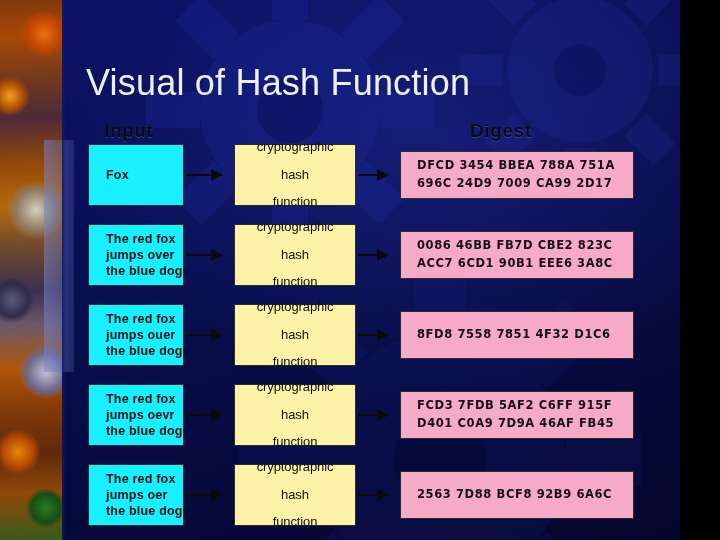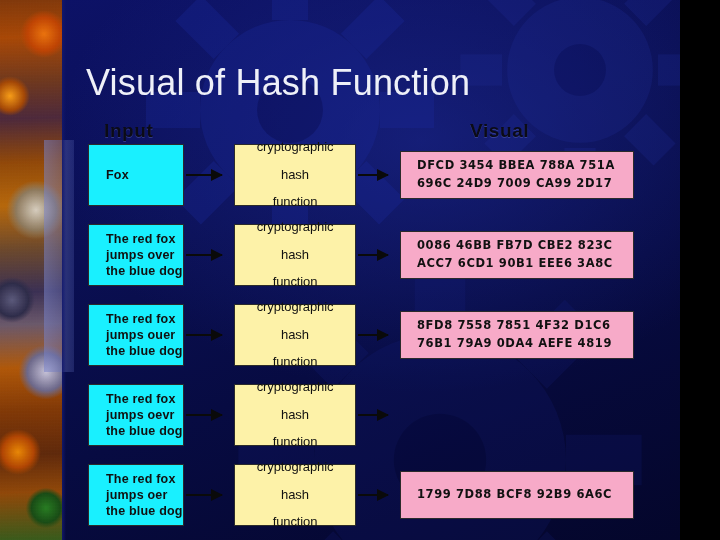--- a/index.html
+++ b/index.html
@@ -247,21 +247,21 @@
   <div class="left-strip">
     <div class="photo"></div>
     <div class="grain"></div>
   </div>
   <div class="left-strip-sheen"></div>
   <div class="left-strip-edge"></div>
 
   <div class="title">Visual of Hash Function</div>
 
   <div class="col-head input">Input</div>
-  <div class="col-head digest">Visual</div>
+  <div class="col-head digest">Digest</div>
 
   <div class="row" style="top:144px;">
     <div class="box box-input">
       <span class="line">Fox</span>
     </div>
     <div class="arrow a1"></div>
     <div class="box box-fn">
       <span>cryptographic</span>
       <span>hash</span>
       <span>function</span>
@@ -300,50 +300,53 @@
     </div>
     <div class="arrow a1"></div>
     <div class="box box-fn">
       <span>cryptographic</span>
       <span>hash</span>
       <span>function</span>
     </div>
     <div class="arrow a2"></div>
     <div class="box box-digest">
       <span class="dline">8FD8 7558 7851 4F32 D1C6</span>
-      <span class="dline">76B1 79A9 0DA4 AEFE 4819</span>
     </div>
   </div>
 
   <div class="row" style="top:384px;">
     <div class="box box-input">
       <span class="line">The red fox</span>
       <span class="line">jumps oevr</span>
       <span class="line">the blue dog</span>
     </div>
     <div class="arrow a1"></div>
     <div class="box box-fn">
       <span>cryptographic</span>
       <span>hash</span>
       <span>function</span>
     </div>
     <div class="arrow a2"></div>
+    <div class="box box-digest">
+      <span class="dline">FCD3 7FDB 5AF2 C6FF 915F</span>
+      <span class="dline">D401 C0A9 7D9A 46AF FB45</span>
+    </div>
   </div>
 
   <div class="row" style="top:464px;">
     <div class="box box-input">
       <span class="line">The red fox</span>
       <span class="line">jumps oer</span>
       <span class="line">the blue dog</span>
     </div>
     <div class="arrow a1"></div>
     <div class="box box-fn">
       <span>cryptographic</span>
       <span>hash</span>
       <span>function</span>
     </div>
     <div class="arrow a2"></div>
     <div class="box box-digest">
-      <span class="dline">1799 7D88 BCF8 92B9 6A6C</span>
+      <span class="dline">2563 7D88 BCF8 92B9 6A6C</span>
     </div>
   </div>
 
 </div>
 
 </body></html>

